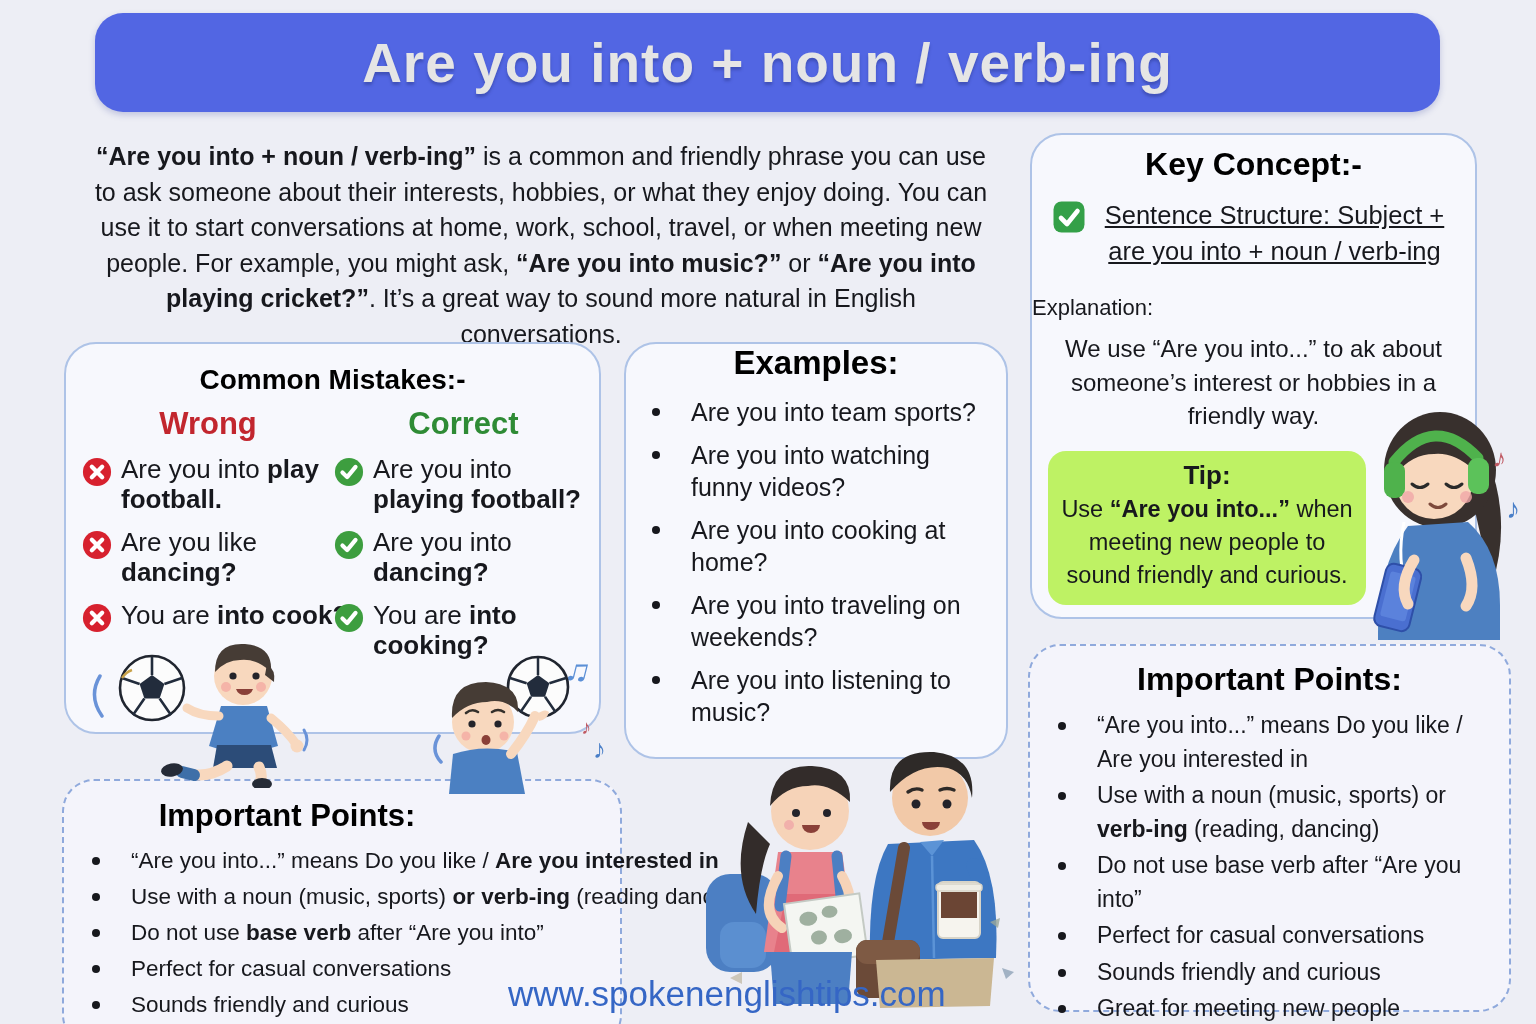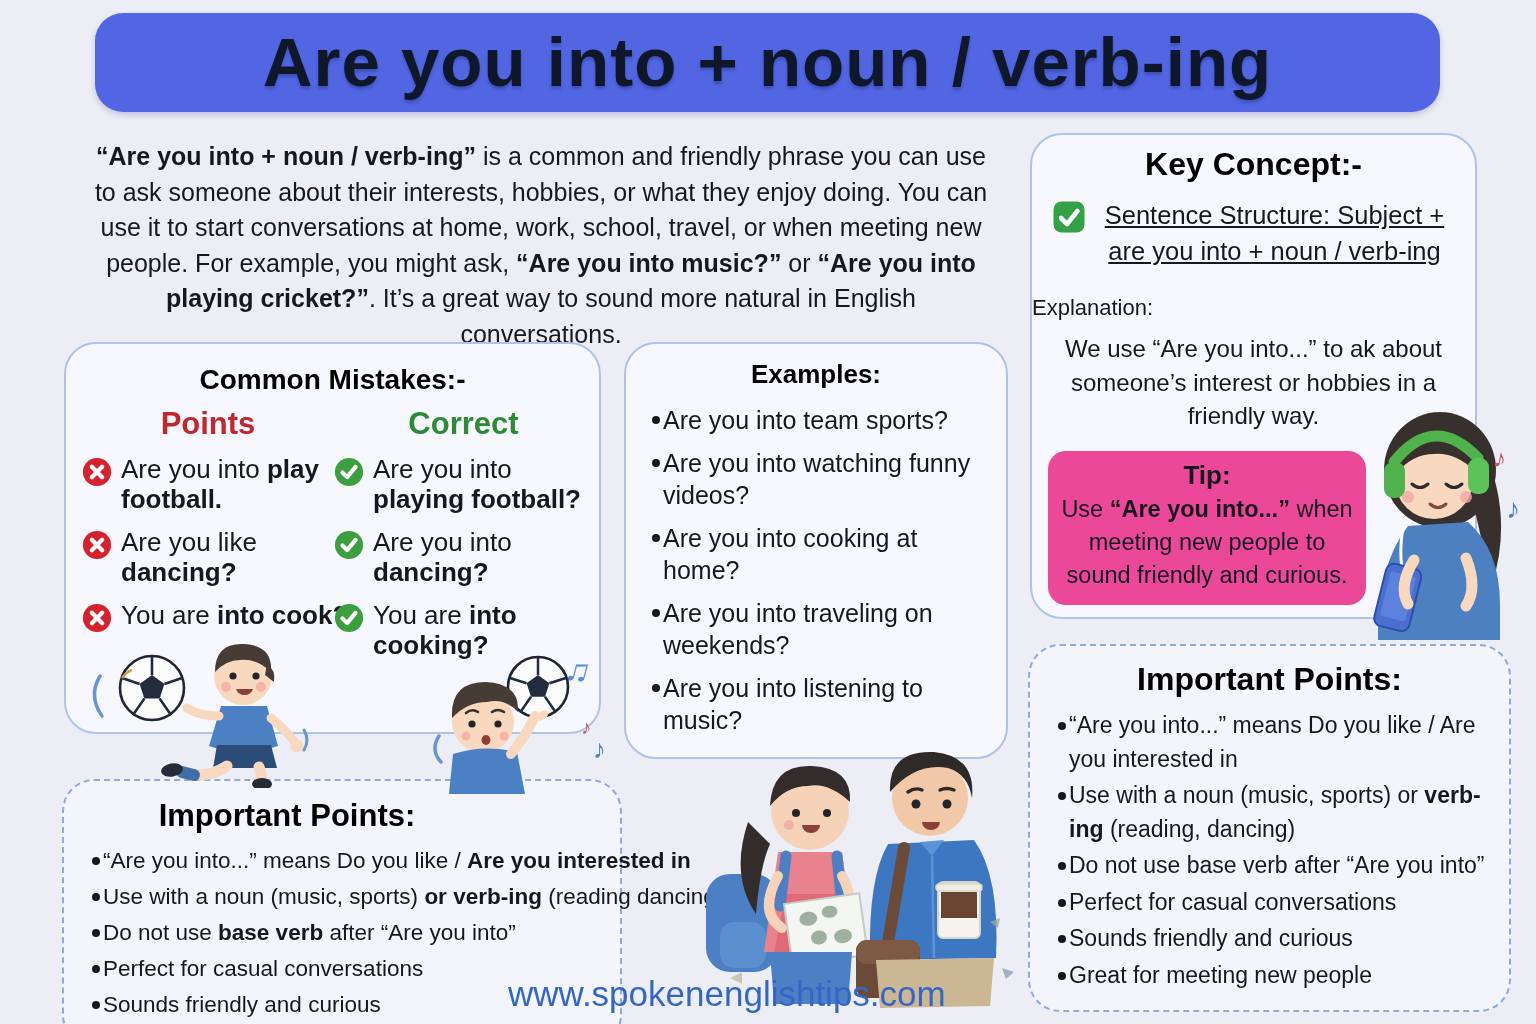--- a/index.html
+++ b/index.html
@@ -14,21 +14,21 @@
   .i{}
 
   
   .banner{
     left:95px;top:13px;width:1345px;height:99px;
     background:#5266E3;border-radius:28px;
     display:flex;align-items:center;justify-content:center;
     box-shadow:0 3px 6px rgba(60,70,160,.25);
   }
   .banner-text{
-    color:#0f172a;font-size:69px;font-weight:700;letter-spacing:1px;
+    color:#e5e5e5;font-size:55px;font-weight:700;letter-spacing:1px;
     text-shadow:0 3px 3px rgba(30,40,110,.35);
   }
 
   
   .intro{
     left:85px;top:139px;width:912px;
     text-align:center;font-size:25px;line-height:35.5px;
   }
 
   
@@ -47,37 +47,37 @@
   .cm-col-title{font-size:31px;font-weight:700;text-align:center;margin:6px 0 12px;}
   .cm-col-title.wrong{color:#C2262E;}
   .cm-col-title.correct{color:#2E8B35;}
   .cm-item{display:flex;gap:9px;margin-bottom:13px;font-size:26px;line-height:30px;}
   .cm-item .mark{flex:none;width:30px;height:30px;margin-top:3px;}
   .cm-text{max-width:212px;}
   .cm-item.nowrap .cm-text{white-space:nowrap;max-width:none;}
 
   
   .ex-panel{left:624px;top:342px;width:384px;height:417px;}
-  .ex-panel .panel-heading{font-size:26px;margin-top:15px;text-align:center;}
+  .ex-panel .panel-heading{font-size:33px;text-align:center;}
   .bullet-list{list-style:none;margin:14px 0 0;padding:0 14px 0 26px;}
-  .bullet-list li{display:flex;gap:3px;margin-bottom:11px;}
+  .bullet-list li{display:flex;gap:31px;margin-bottom:11px;}
   .dot{flex:none;width:8px;height:8px;border-radius:50%;background:#17181D;margin-top:12px;}
   .ex-panel .bullet-list li{font-size:25px;line-height:32px;}
 
   
   .kc-panel{left:1030px;top:133px;width:447px;height:486px;}
   .kc-panel .panel-heading{font-size:32px;margin-top:11px;}
   .kc-structure{position:relative;margin:14px 10px 0 14px;}
   .kc-check{position:absolute;left:6px;top:3px;width:34px;height:34px;}
   .kc-structure-text{text-align:center;font-size:25.5px;line-height:36px;padding-left:42px;padding-right:4px;text-decoration:underline;}
   .kc-expl-label{text-align:left;font-size:22px;margin-top:26px;}
   .kc-expl{text-align:center;font-size:24px;line-height:33.5px;margin:11px 6px 0;}
   .tip-box{
     position:absolute;left:16px;top:316px;width:318px;height:154px;
-    background:#ec4899;border-radius:18px;padding-top:9px;box-sizing:border-box;
+    background:#bef264;border-radius:18px;padding-top:9px;box-sizing:border-box;
   }
   .tip-label{text-align:center;font-weight:700;font-size:26px;}
   .tip-text{text-align:center;font-size:23.5px;line-height:33px;padding:2px 12px 0;}
 
   
   .ipr-panel{left:1028px;top:644px;width:483px;height:368px;}
   .ipr-panel .panel-heading{font-size:32px;margin-top:15px;}
   .ipr-panel .bullet-list{margin-top:11px;padding:0 8px 0 28px;}
   .ipr-panel .bullet-list li{font-size:23px;line-height:33.5px;margin-bottom:3px;}
   .ipr-panel .dot{margin-top:13px;}
@@ -104,21 +104,21 @@
   <div class="abs banner">
     <div class="banner-text">Are you into + noun / verb-ing</div>
   </div>
 
   <div class="abs intro"><span class="b">“Are you into + noun / verb-ing”</span><span> is a common and friendly phrase you can use to ask someone about their interests, hobbies, or what they enjoy doing. You can use it to start conversations at home, work, school, travel, or when meeting new people. For example, you might ask, </span><span class="b i">“Are you into music?”</span><span> or </span><span class="b i">“Are you into playing cricket?”</span><span>. It’s a great way to sound more natural in English conversations.</span></div>
 
   <div class="panel cm-panel">
     <div class="panel-heading">Common Mistakes:-</div>
     <div class="cm-grid">
       <div class="cm-col">
-        <div class="cm-col-title wrong">Points</div>
+        <div class="cm-col-title wrong">Wrong</div>
         <div class="cm-item">
           <span class="mark">
             <svg viewBox="0 0 32 32" width="30" height="30">
                 <circle cx="16" cy="16" r="15" fill="#D7212E"></circle>
                 <path d="M10.5 10.5 L21.5 21.5 M21.5 10.5 L10.5 21.5" stroke="#fff" stroke-width="4.6" stroke-linecap="round"></path>
               </svg>
           </span>
           <div class="cm-text"><span>Are you into </span><span class="b">play football.</span></div>
         </div>
         <div class="cm-item">

